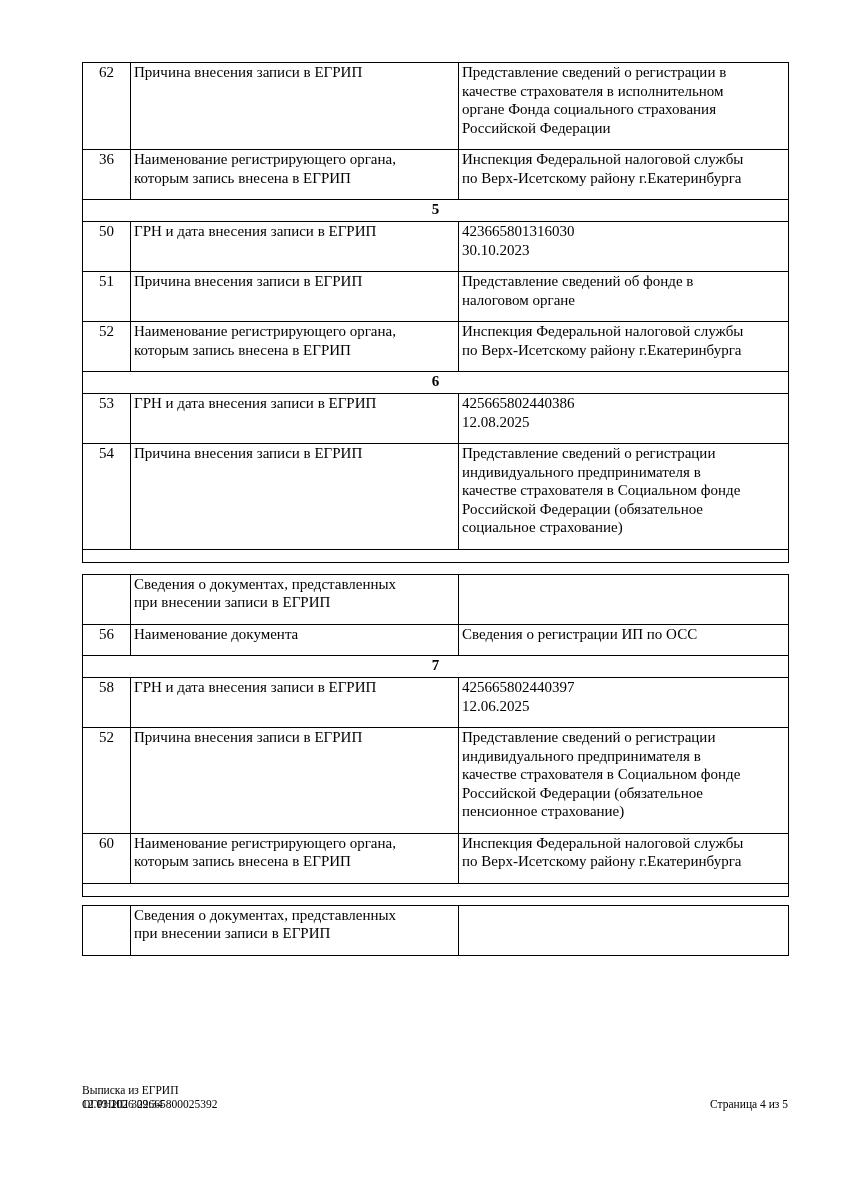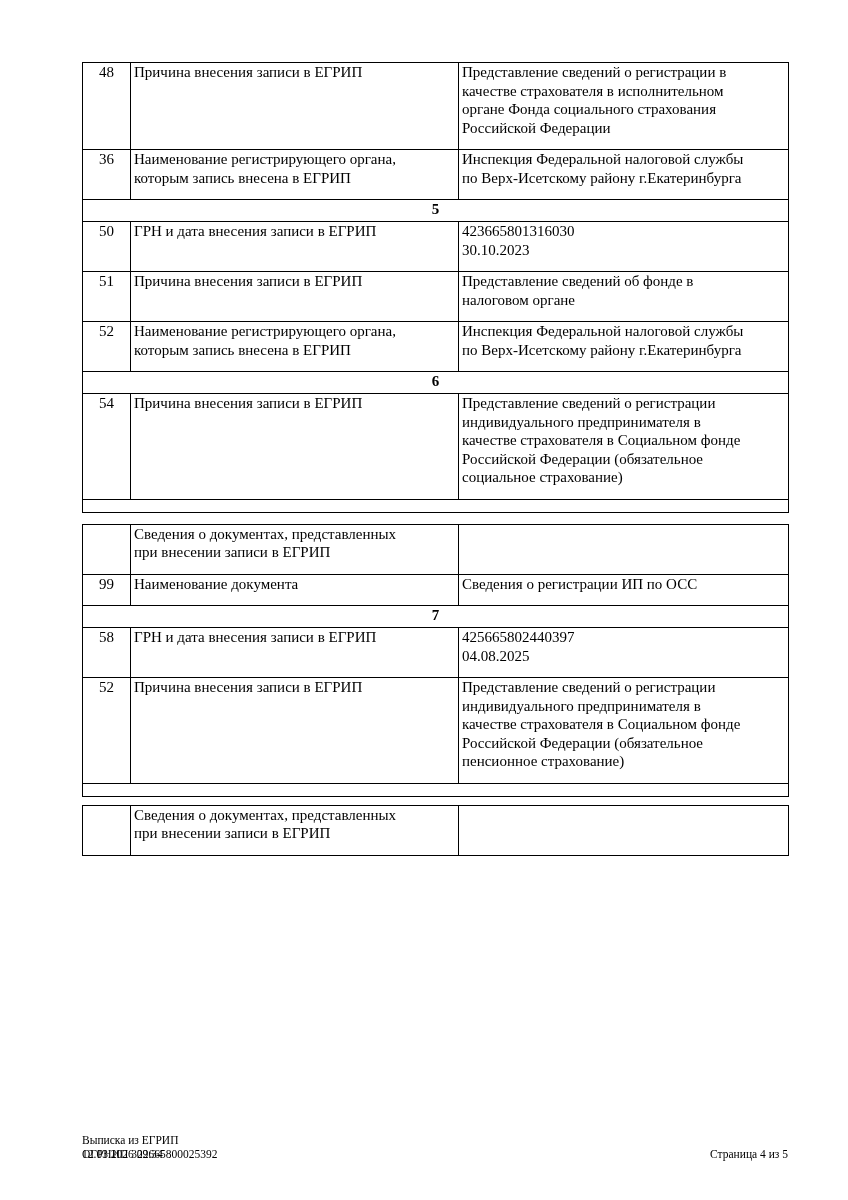--- a/index.html
+++ b/index.html
@@ -17,40 +17,40 @@
     padding:0 3px 12px 3px;white-space:pre-line;word-wrap:break-word;
   }
   table.egrip td.num{text-align:center;padding:0 0 2px 0;white-space:normal}
   table.egrip tr.section-row td{
     text-align:center;font-weight:bold;padding:0 0 2px 0;height:19px;white-space:normal
   }
   table.egrip tr.empty-row td{height:12px;padding:0}
   .tbl-gap1{height:11px}
   .tbl-gap2{height:8px}
   .footer{
-    position:absolute;left:82px;top:1133px;width:706px;
+    position:absolute;left:82px;top:1083px;width:706px;
     font-size:11.5px;line-height:14px;
   }
   .footer .f-center{position:absolute;left:0;right:0;top:14px;text-align:left}
   .footer .f-right{position:absolute;right:0;top:14px}
 </style>
 </head>
 <body>
 
 <div class="content">
 
   <table class="egrip">
     <colgroup>
         <col style="width:48px">
         <col style="width:328px">
         <col style="width:330px">
       </colgroup>
     <tbody>
         <tr>
-          <td class="num">48</td>
+          <td class="num">62</td>
           <td class="label">Причина внесения записи в ЕГРИП</td>
           <td class="value">Представление сведений о регистрации в
 качестве страхователя в исполнительном
 органе Фонда социального страхования
 Российской Федерации</td>
         </tr>
         <tr>
           <td class="num">36</td>
           <td class="label">Наименование регистрирующего органа,
 которым запись внесена в ЕГРИП</td>
@@ -76,20 +76,26 @@
           <td class="num">52</td>
           <td class="label">Наименование регистрирующего органа,
 которым запись внесена в ЕГРИП</td>
           <td class="value">Инспекция Федеральной налоговой службы
 по Верх-Исетскому району г.Екатеринбурга</td>
         </tr>
         <tr class="section-row">
           <td colspan="3">6</td>
         </tr>
         <tr>
+          <td class="num">53</td>
+          <td class="label">ГРН и дата внесения записи в ЕГРИП</td>
+          <td class="value">425665802440386
+12.08.2025</td>
+        </tr>
+        <tr>
           <td class="num">54</td>
           <td class="label">Причина внесения записи в ЕГРИП</td>
           <td class="value">Представление сведений о регистрации
 индивидуального предпринимателя в
 качестве страхователя в Социальном фонде
 Российской Федерации (обязательное
 социальное страхование)</td>
         </tr>
         <tr class="empty-row">
           <td colspan="3"></td>
@@ -106,41 +112,48 @@
         <col style="width:330px">
       </colgroup>
     <tbody>
         <tr>
           <td class="num"></td>
           <td class="label">Сведения о документах, представленных
 при внесении записи в ЕГРИП</td>
           <td class="value"></td>
         </tr>
         <tr>
-          <td class="num">99</td>
+          <td class="num">56</td>
           <td class="label">Наименование документа</td>
           <td class="value">Сведения о регистрации ИП по ОСС</td>
         </tr>
         <tr class="section-row">
           <td colspan="3">7</td>
         </tr>
         <tr>
           <td class="num">58</td>
           <td class="label">ГРН и дата внесения записи в ЕГРИП</td>
           <td class="value">425665802440397
-04.08.2025</td>
+12.06.2025</td>
         </tr>
         <tr>
           <td class="num">52</td>
           <td class="label">Причина внесения записи в ЕГРИП</td>
           <td class="value">Представление сведений о регистрации
 индивидуального предпринимателя в
 качестве страхователя в Социальном фонде
 Российской Федерации (обязательное
 пенсионное страхование)</td>
+        </tr>
+        <tr>
+          <td class="num">60</td>
+          <td class="label">Наименование регистрирующего органа,
+которым запись внесена в ЕГРИП</td>
+          <td class="value">Инспекция Федеральной налоговой службы
+по Верх-Исетскому району г.Екатеринбурга</td>
         </tr>
         <tr class="empty-row">
           <td colspan="3"></td>
         </tr>
       </tbody>
   </table>
 
   <div class="tbl-gap2"></div>
 
   <table class="egrip">

